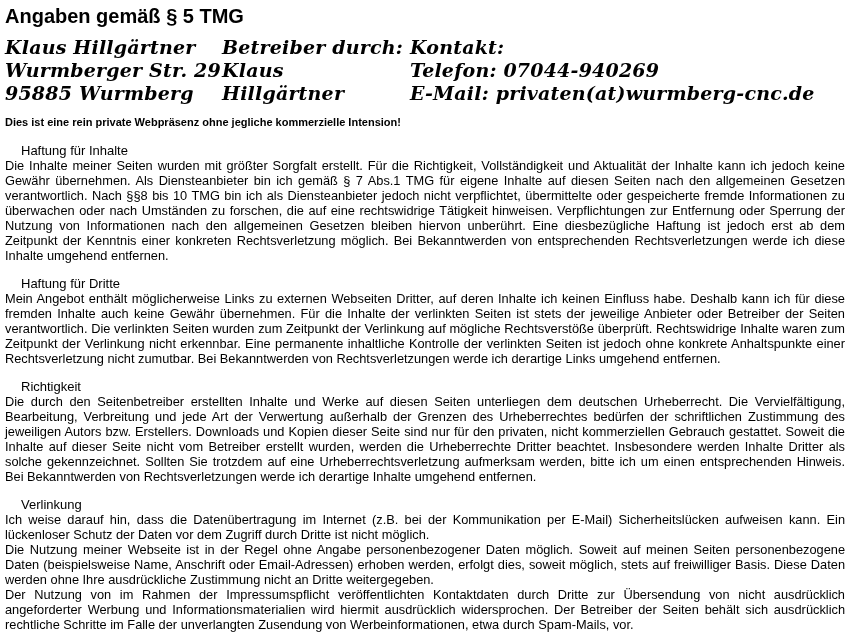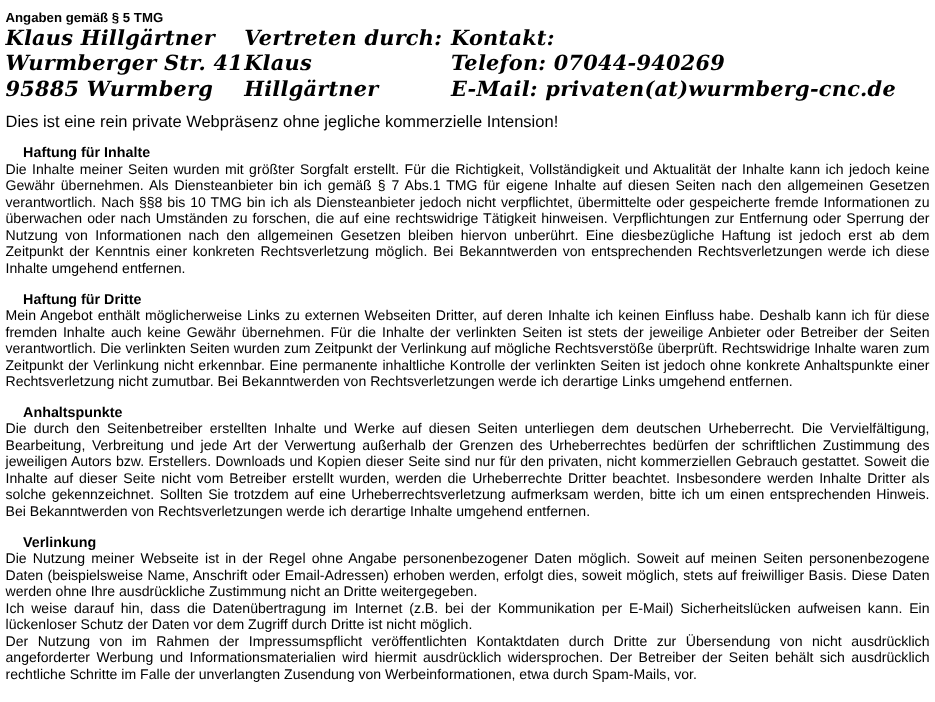--- a/index.html
+++ b/index.html
@@ -14,76 +14,77 @@
     overflow: hidden;
     font-family: "Liberation Sans", sans-serif;
     font-size: 12.8px;
     line-height: 15px;
   }
   .page {
     padding: 8px 5px 0 5px;
   }
   .page-title {
     font-weight: bold;
-    font-size: 12px;
+    font-size: 20px;
     line-height: 16px;
   }
   
   .contact-row {
     display: flex;
+    margin-top: 12px;
   }
   .script {
     font-family: "DejaVu Serif", serif;
     font-style: italic;
     font-weight: bold;
     font-size: 19px;
     line-height: 23px;
     letter-spacing: 0.2px;
   }
   .col-address { width: 217px; }
   .col-representative { width: 188px; }
   .col-contact { flex: 1; }
   .notice {
     margin-top: 10px;
-    font-weight: normal;
-    font-size: 15px;
+    font-weight: bold;
+    font-size: 11px;
   }
   .disclaimer-heading {
     margin-top: 15px;
     font-weight: bold;
     font-size: 13px;
   }
   .section {
     margin-top: 13px;
   }
   .section-heading {
-    font-weight: bold;
+    font-weight: normal;
     font-size: 13px;
     padding-left: 16px;
   }
   .section p {
     margin: 0;
     text-align: justify;
   }
 </style>
 </head>
 <body>
 
 <div class="page">
 
   <div class="page-title">Angaben gemäß § 5 TMG</div>
 
   <div class="contact-row">
     <div class="script col-address">
       <div>Klaus Hillgärtner</div>
-      <div>Wurmberger Str. 41</div>
+      <div>Wurmberger Str. 29</div>
       <div>95885 Wurmberg</div>
     </div>
     <div class="script col-representative">
-      <div>Vertreten durch:</div>
+      <div>Betreiber durch:</div>
       <div>Klaus Hillgärtner</div>
     </div>
     <div class="script col-contact">
       <div>Kontakt:</div>
       <div>Telefon: 07044-940269</div>
       <div>E-Mail: privaten(at)wurmberg-cnc.de</div>
     </div>
   </div>
 
   <div class="notice">Dies ist eine rein private Webpräsenz ohne jegliche kommerzielle Intension!</div>
@@ -93,24 +94,24 @@
     <div class="section-heading">Haftung für Inhalte</div>
     <p>Die Inhalte meiner Seiten wurden mit größter Sorgfalt erstellt. Für die Richtigkeit, Vollständigkeit und Aktualität der Inhalte kann ich jedoch keine Gewähr übernehmen. Als Diensteanbieter bin ich gemäß § 7 Abs.1 TMG für eigene Inhalte auf diesen Seiten nach den allgemeinen Gesetzen verantwortlich. Nach §§8 bis 10 TMG bin ich als Diensteanbieter jedoch nicht verpflichtet, übermittelte oder gespeicherte fremde Informationen zu überwachen oder nach Umständen zu forschen, die auf eine rechtswidrige Tätigkeit hinweisen. Verpflichtungen zur Entfernung oder Sperrung der Nutzung von Informationen nach den allgemeinen Gesetzen bleiben hiervon unberührt. Eine diesbezügliche Haftung ist jedoch erst ab dem Zeitpunkt der Kenntnis einer konkreten Rechtsverletzung möglich. Bei Bekanntwerden von entsprechenden Rechtsverletzungen werde ich diese Inhalte umgehend entfernen.</p>
   </div>
 
   <div class="section">
     <div class="section-heading">Haftung für Dritte</div>
     <p>Mein Angebot enthält möglicherweise Links zu externen Webseiten Dritter, auf deren Inhalte ich keinen Einfluss habe. Deshalb kann ich für diese fremden Inhalte auch keine Gewähr übernehmen. Für die Inhalte der verlinkten Seiten ist stets der jeweilige Anbieter oder Betreiber der Seiten verantwortlich. Die verlinkten Seiten wurden zum Zeitpunkt der Verlinkung auf mögliche Rechtsverstöße überprüft. Rechtswidrige Inhalte waren zum Zeitpunkt der Verlinkung nicht erkennbar. Eine permanente inhaltliche Kontrolle der verlinkten Seiten ist jedoch ohne konkrete Anhaltspunkte einer Rechtsverletzung nicht zumutbar. Bei Bekanntwerden von Rechtsverletzungen werde ich derartige Links umgehend entfernen.</p>
   </div>
 
   <div class="section">
-    <div class="section-heading">Anhaltspunkte</div>
+    <div class="section-heading">Richtigkeit</div>
     <p>Die durch den Seitenbetreiber erstellten Inhalte und Werke auf diesen Seiten unterliegen dem deutschen Urheberrecht. Die Vervielfältigung, Bearbeitung, Verbreitung und jede Art der Verwertung außerhalb der Grenzen des Urheberrechtes bedürfen der schriftlichen Zustimmung des jeweiligen Autors bzw. Erstellers. Downloads und Kopien dieser Seite sind nur für den privaten, nicht kommerziellen Gebrauch gestattet. Soweit die Inhalte auf dieser Seite nicht vom Betreiber erstellt wurden, werden die Urheberrechte Dritter beachtet. Insbesondere werden Inhalte Dritter als solche gekennzeichnet. Sollten Sie trotzdem auf eine Urheberrechtsverletzung aufmerksam werden, bitte ich um einen entsprechenden Hinweis. Bei Bekanntwerden von Rechtsverletzungen werde ich derartige Inhalte umgehend entfernen.</p>
   </div>
 
   <div class="section">
     <div class="section-heading">Verlinkung</div>
+    <p>Ich weise darauf hin, dass die Datenübertragung im Internet (z.B. bei der Kommunikation per E-Mail) Sicherheitslücken aufweisen kann. Ein lückenloser Schutz der Daten vor dem Zugriff durch Dritte ist nicht möglich.</p>
     <p>Die Nutzung meiner Webseite ist in der Regel ohne Angabe personenbezogener Daten möglich. Soweit auf meinen Seiten personenbezogene Daten (beispielsweise Name, Anschrift oder Email-Adressen) erhoben werden, erfolgt dies, soweit möglich, stets auf freiwilliger Basis. Diese Daten werden ohne Ihre ausdrückliche Zustimmung nicht an Dritte weitergegeben.</p>
-    <p>Ich weise darauf hin, dass die Datenübertragung im Internet (z.B. bei der Kommunikation per E-Mail) Sicherheitslücken aufweisen kann. Ein lückenloser Schutz der Daten vor dem Zugriff durch Dritte ist nicht möglich.</p>
     <p>Der Nutzung von im Rahmen der Impressumspflicht veröffentlichten Kontaktdaten durch Dritte zur Übersendung von nicht ausdrücklich angeforderter Werbung und Informationsmaterialien wird hiermit ausdrücklich widersprochen. Der Betreiber der Seiten behält sich ausdrücklich rechtliche Schritte im Falle der unverlangten Zusendung von Werbeinformationen, etwa durch Spam-Mails, vor.</p>
   </div>
 
 </div>
 
 </body></html>

